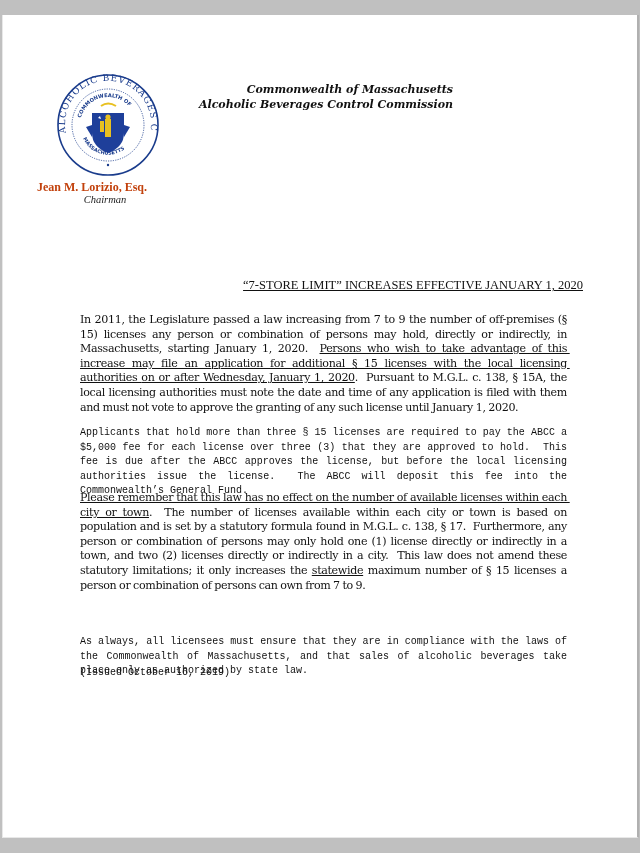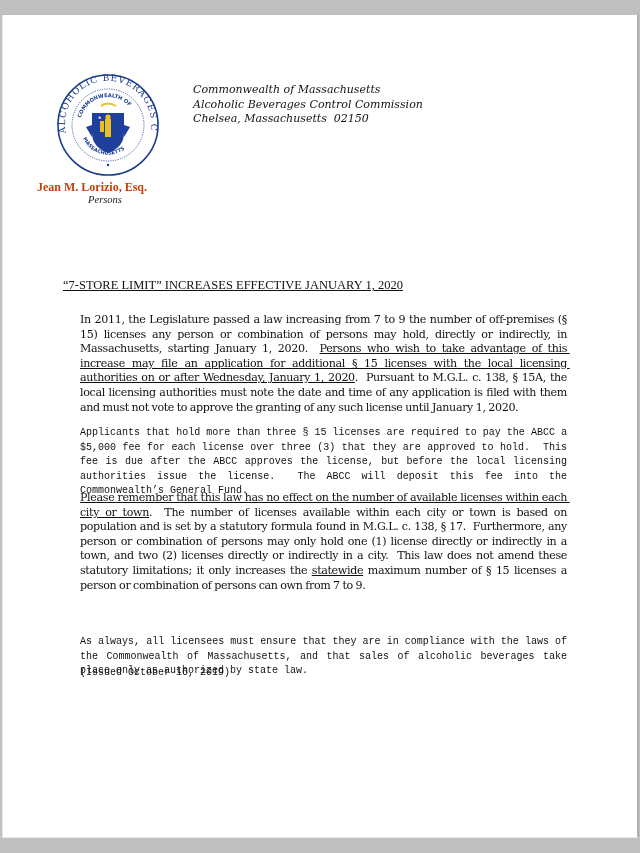--- a/index.html
+++ b/index.html
@@ -38,42 +38,42 @@
     left: 34px; top: 179px; width: 136px;
     text-align: center;
     font-family: "Liberation Serif", serif;
     font-style: italic;
     font-size: 10.5px;
     color: #222;
   }
   .letterhead {
     position: absolute;
     left: 190px; top: 68px; width: 260px;
-    text-align: left;
+    text-align: right;
     font-family: "DejaVu Serif", serif;
     font-style: italic;
-    font-weight: normal;
+    font-weight: bold;
     font-size: 11px;
     line-height: 14.6px;
     color: #111;
   }
   .title {
     position: absolute;
     left: 60px; top: 233px; width: 520px;
     text-align: center;
     font-family: "Liberation Serif", serif;
     font-weight: bold;
     font-size: 12.5px;
     text-decoration: underline;
     color: #111;
   }
   .subtitle {
     position: absolute;
     left: 60px; top: 263px; width: 520px;
-    text-align: left;
+    text-align: right;
     font-family: "Liberation Serif", serif;
     font-size: 12.5px;
     text-decoration: underline;
     color: #111;
   }
   .para {
     position: absolute;
     left: 77px; width: 487px;
     text-align: justify;
     font-size: 11.1px;
@@ -117,26 +117,25 @@
     <circle cx="52" cy="44" r="2.6" fill="#e8c020"></circle>
     <rect x="44" y="48" width="4" height="11" fill="#e8c020"></rect>
     <polygon points="42,45 44,43 45,46" fill="#ffffff"></polygon>
     <path d="M 45 33 Q 52 28 60 33" stroke="#e8c020" stroke-width="2" fill="none"></path>
     <path d="M 30 54 L 36 52 L 36 64 Z" fill="#1e3f9a"></path>
     <path d="M 74 54 L 68 52 L 68 64 Z" fill="#1e3f9a"></path>
     <circle cx="52" cy="92" r="1.2" fill="#1a3c8c"></circle>
   </svg>
 
   <div class="chair-name">Jean M. Lorizio, Esq.</div>
-  <div class="chair-title">Persons</div>
+  <div class="chair-title">Chairman</div>
 
   <div class="letterhead">
     <div>Commonwealth of Massachusetts</div>
     <div>Alcoholic Beverages Control Commission</div>
-    <div style="white-space:pre">Chelsea, Massachusetts  02150</div>
   </div>
 
   <div class="subtitle">“7-STORE LIMIT” INCREASES EFFECTIVE JANUARY 1, 2020</div>
 
   <div class="para serif-body" id="p1" style="white-space:pre-wrap"><span>In 2011, the Legislature passed a law increasing from 7 to 9 the number of off-premises (§ 15) licenses any person or combination of persons may hold, directly or indirectly, in Massachusetts, starting January 1, 2020.  </span><span class="u">Persons who wish to take advantage of this increase may file an application for additional § 15 licenses with the local licensing authorities </span><span class="u i">on or after</span><span class="u"> Wednesday, January 1, 2020</span><span>.  Pursuant to M.G.L. c. 138, § 15A, the local licensing authorities must note the date and time of any application is filed with them and must not vote to approve the granting of any such license until January 1, 2020.</span></div>
 
   <div class="para lib-body" id="p2" style="white-space:pre-wrap">Applicants that hold more than three § 15 licenses are required to pay the ABCC a $5,000 fee for each license over three (3) that they are approved to hold.  This fee is due after the ABCC approves the license, but before the local licensing authorities issue the license.  The ABCC will deposit this fee into the Commonwealth’s General Fund.</div>
 
   <div class="para serif-body" id="p3" style="white-space:pre-wrap"><span class="u">Please remember that this law has no effect on the number of available licenses within each city or town</span><span>.  The number of licenses available within each city or town is based on population and is set by a statutory formula found in M.G.L. c. 138, § 17.  Furthermore, any person or combination of persons may only hold one (1) license directly or indirectly in a town, and two (2) licenses directly or indirectly in a city.  This law does not amend these statutory limitations; it only increases the </span><span class="u">statewide</span><span> maximum number of § 15 licenses a person or combination of persons can own from 7 to 9.</span></div>
 

